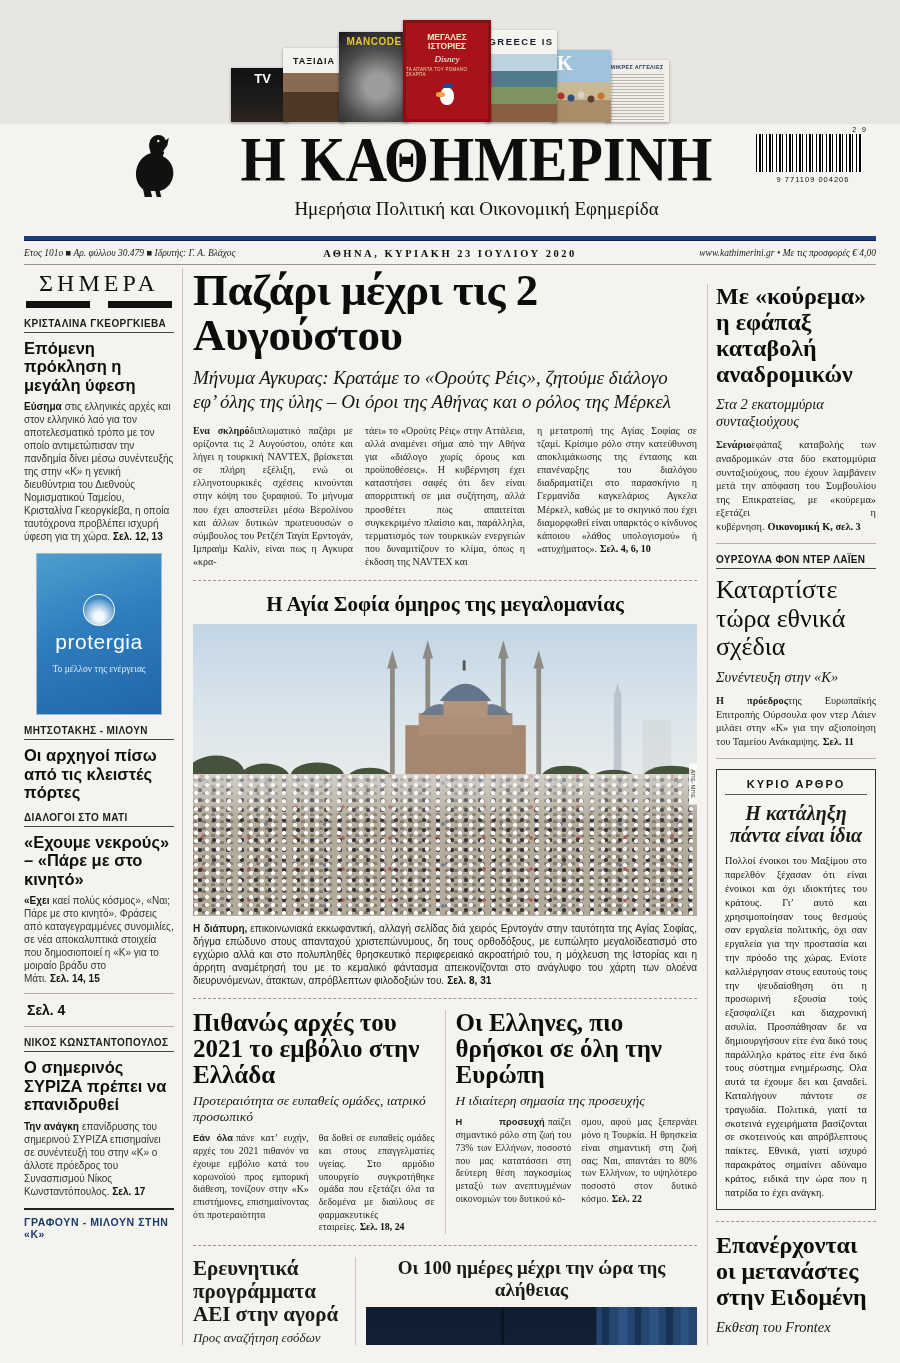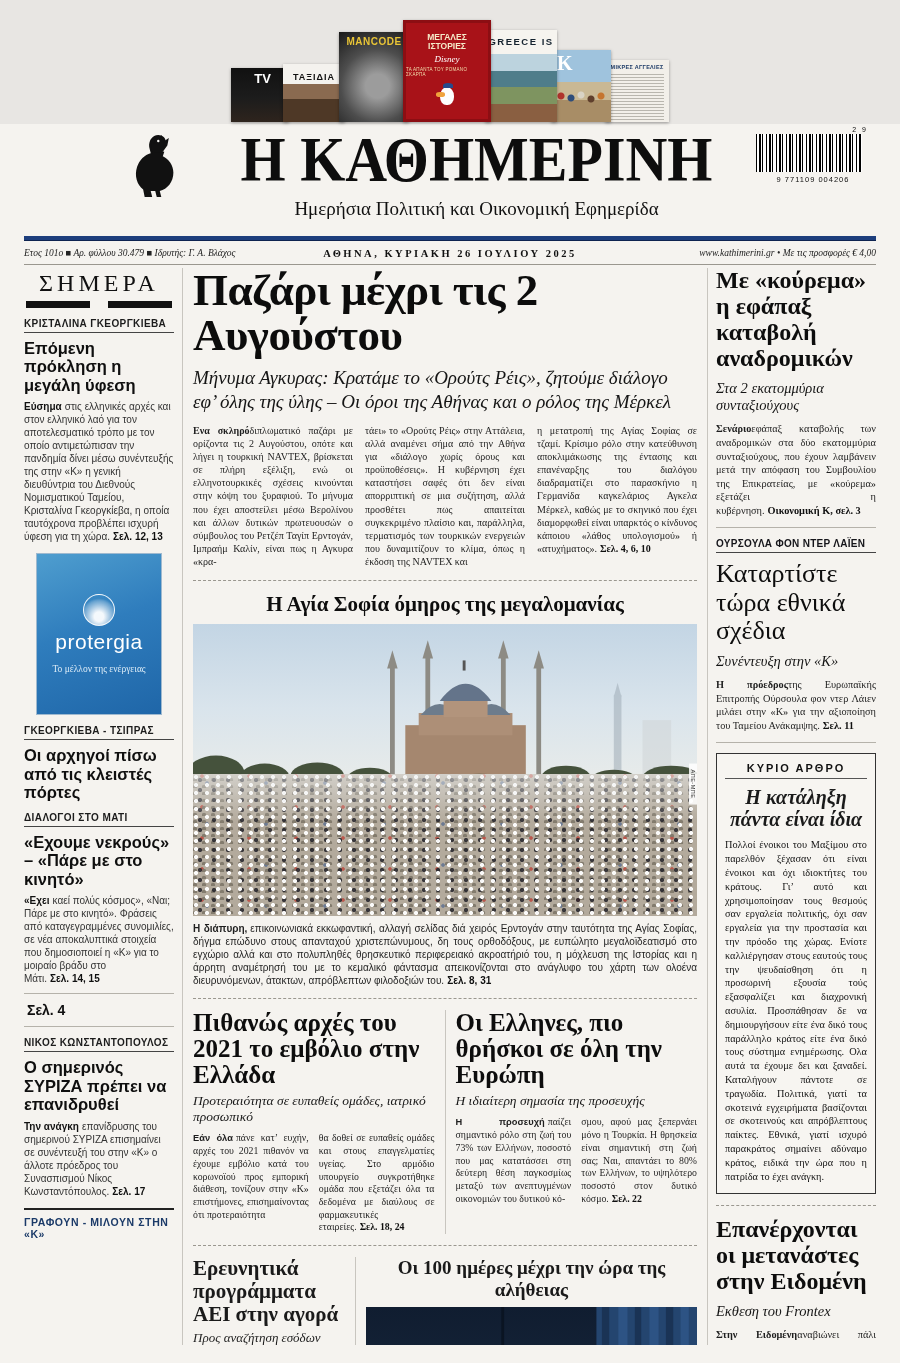--- a/index.html
+++ b/index.html
@@ -6,21 +6,21 @@
   body{width:900px;height:1363px;background:#e9e7e4;font-family:"Liberation Sans",sans-serif;-webkit-font-smoothing:antialiased;}
   .page{position:relative;width:900px;height:1363px;background:#f5f3ef;overflow:hidden;color:#1a1a1a;}
 
   
   .covers-strip{position:absolute;top:0;left:0;right:0;height:122px;background:#e8e6e3;display:flex;align-items:flex-end;justify-content:center;padding-bottom:2px;}
   .cover{position:relative;flex:none;box-shadow:0 1px 3px rgba(0,0,0,.35);margin-left:-6px;overflow:hidden;}
   .cover:first-child{margin-left:0;}
   .cover .cv-label{display:block;text-align:center;font-weight:bold;}
   .cv-tv{width:58px;height:54px;background:linear-gradient(180deg,#111 0%,#1c1c1c 55%,#2e241d 100%);z-index:1;}
   .cv-tv .cv-label{color:#fff;font-size:13px;text-align:center;padding:3px 0 0 5px;font-family:"Liberation Sans",sans-serif;}
-  .cv-taxidia{width:62px;height:58px;background:linear-gradient(180deg,#f4f2ee 0 34%,#8a6a50 34% 60%,#4e3826 60% 100%);z-index:2;}
+  .cv-taxidia{width:62px;height:74px;background:linear-gradient(180deg,#f4f2ee 0 34%,#8a6a50 34% 60%,#4e3826 60% 100%);z-index:2;}
   .cv-taxidia .cv-label{color:#111;font-size:9px;letter-spacing:1px;padding-top:8px;}
   .cv-mancode{width:70px;height:90px;background:radial-gradient(circle at 55% 60%,#9c9c9c 0 18%,#4d4d4d 55%,#181818 100%);z-index:3;}
   .cv-mancode .cv-label{color:#e8c437;font-size:10px;letter-spacing:.5px;padding-top:4px;}
   .cv-disney{width:88px;height:102px;background:linear-gradient(180deg,#a81218 0 100%);border:3px solid #8c0e13;box-sizing:border-box;z-index:4;display:flex;flex-direction:column;align-items:center;}
   .cv-disney .cv-label{color:#f5e9c8;font-size:8.5px;line-height:1.1;padding-top:10px;width:70px;}
   .cv-disney .cv-sub{color:#fff;font-family:"Liberation Serif",serif;font-style:italic;font-size:9px;margin-top:2px;}
   .cv-disney .cv-note{color:#f3dfae;font-size:4.5px;margin-top:3px;letter-spacing:.3px;}
   .duck{width:22px;height:24px;margin-top:6px;position:relative;}
   .duck .d-body{position:absolute;left:4px;top:4px;width:14px;height:18px;background:#fdfdfd;border-radius:50% 50% 45% 45%;}
   .duck .d-beak{position:absolute;left:0;top:9px;width:9px;height:5px;background:#f0a23c;border-radius:40%;}
@@ -53,21 +53,21 @@
   .rule-blue{position:absolute;top:236px;left:24px;right:24px;height:4px;background:#1d3e7c;border-bottom:1px solid #0e2350;}
   .dateline{position:absolute;top:244px;left:24px;right:24px;height:18px;display:flex;align-items:center;border-bottom:1px solid #9a978f;padding-bottom:2px;}
   .dl-left{flex:1;font-family:"Liberation Serif",serif;font-style:italic;font-size:9.5px;color:#222;}
   .dl-center{flex:1;text-align:center;font-family:"Liberation Serif",serif;font-size:10.5px;letter-spacing:2.5px;color:#111;font-weight:bold;}
   .dl-right{flex:1;text-align:right;font-family:"Liberation Serif",serif;font-style:italic;font-size:9.5px;color:#222;}
 
   
   .content{position:absolute;top:268px;left:24px;right:24px;bottom:18px;display:flex;overflow:hidden;}
   .col-left{width:150px;flex:none;border-right:1px solid #c8c5bf;padding-right:8px;}
   .col-center{flex:1;padding:0 10px;min-width:0;}
-  .col-right{width:160px;flex:none;border-left:1px solid #c8c5bf;padding-left:8px;}
+  .col-right{width:160px;flex:none;border-left:1px solid #c8c5bf;padding-left:8px;margin-top:16px;}
 
   
   .sb-header{text-align:center;font-family:"Liberation Serif",serif;font-size:24px;letter-spacing:4px;color:#111;margin-top:2px;}
   .sb-header-bars{display:flex;justify-content:space-between;margin:4px 2px 8px 2px;}
   .sb-header-bars span{display:block;height:7px;background:#111;width:44%;}
   .kicker{font-size:10px;font-weight:bold;letter-spacing:.4px;color:#1c1c1c;border-bottom:1px solid #444;padding-bottom:3px;margin:10px 0 6px 0;}
   .sb-item h3{font-size:16.5px;line-height:1.12;margin:2px 0 6px 0;color:#0f0f0f;}
   .sb-item p{font-size:10px;line-height:1.3;color:#333;margin:0 0 6px 0;}
   .sb-item b.lead{color:#111;margin-right:3px;}
   .pg{color:#0f0f0f;font-weight:bold;margin-left:3px;white-space:nowrap;}
@@ -187,21 +187,21 @@
       <span class="barcode-issue">2 9</span>
       <div class="barcode-bars"></div>
       <div class="barcode-num">9 771109 004206</div>
     </div>
     <div class="np-subtitle">Ημερήσια Πολιτική και Οικονομική Εφημερίδα</div>
   </header>
 
   <div class="rule-blue"></div>
   <div class="dateline">
     <span class="dl-left">Ετος 101ο ■ Αρ. φύλλου 30.479 ■ Ιδρυτής: Γ. Α. Βλάχος</span>
-    <span class="dl-center">ΑΘΗΝΑ, ΚΥΡΙΑΚΗ 26 ΙΟΥΛΙΟΥ 2025</span>
+    <span class="dl-center">ΑΘΗΝΑ, ΚΥΡΙΑΚΗ 23 ΙΟΥΛΙΟΥ 2020</span>
     <span class="dl-right">www.kathimerini.gr • Με τις προσφορές € 4,00</span>
   </div>
 
   <div class="content">
 
     <aside class="col-left">
       <div class="sb-header">ΣΗΜΕΡΑ</div>
       <div class="sb-header-bars">
           <span></span>
           <span></span>
@@ -213,21 +213,21 @@
         <p><b class="lead">Εύσημα</b><span>στις ελληνικές αρχές και στον ελληνικό λαό για τον αποτελεσματικό τρόπο με τον οποίο αντιμετώπισαν την πανδημία δίνει μέσω συνέντευξής της στην «Κ» η γενική διευθύντρια του Διεθνούς Νομισματικού Ταμείου, Κρισταλίνα Γκεοργκίεβα, η οποία ταυτόχρονα προβλέπει ισχυρή ύφεση για τη χώρα.</span><b class="pg">Σελ. 12, 13</b></p>
       </section>
 
       <div class="ad-protergia">
         <span class="ad-logo-mark"></span>
         <span class="ad-brand">protergia</span>
         <span class="ad-tagline">Το μέλλον της ενέργειας</span>
       </div>
 
       <section class="sb-item">
-        <div class="kicker">ΓΚΕΟΡΓΚΙΕΒΑ - ΤΣΙΠΡΑΣ</div>
+        <div class="kicker">ΜΗΤΣΟΤΑΚΗΣ - ΜΙΛΟΥΝ</div>
         <h3>Οι αρχηγοί πίσω από τις κλειστές πόρτες</h3>
       </section>
 
       <section class="sb-item">
         <div class="kicker">ΔΙΑΛΟΓΟΙ ΣΤΟ ΜΑΤΙ</div>
         <h3>«Εχουμε νεκρούς» – «Πάρε με στο κινητό»</h3>
         <p><b class="lead">«Εχει</b><span>καεί πολύς κόσμος», «Ναι; Πάρε με στο κινητό». Φράσεις από καταγεγραμμένες συνομιλίες, σε νέα αποκαλυπτικά στοιχεία που δημοσιοποιεί η «Κ» για το μοιραίο βράδυ στο Μάτι.</span><b class="pg">Σελ. 14, 15</b></p>
       </section>
 
       <hr class="sb-rule">

